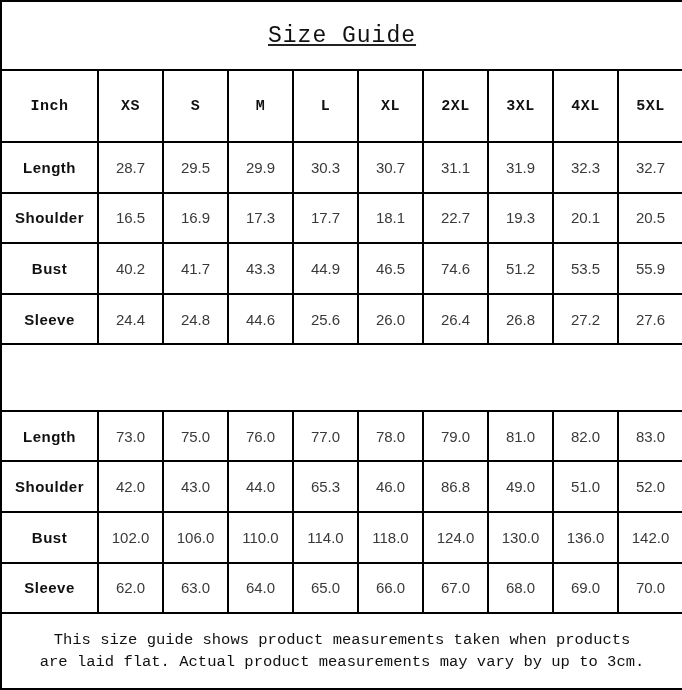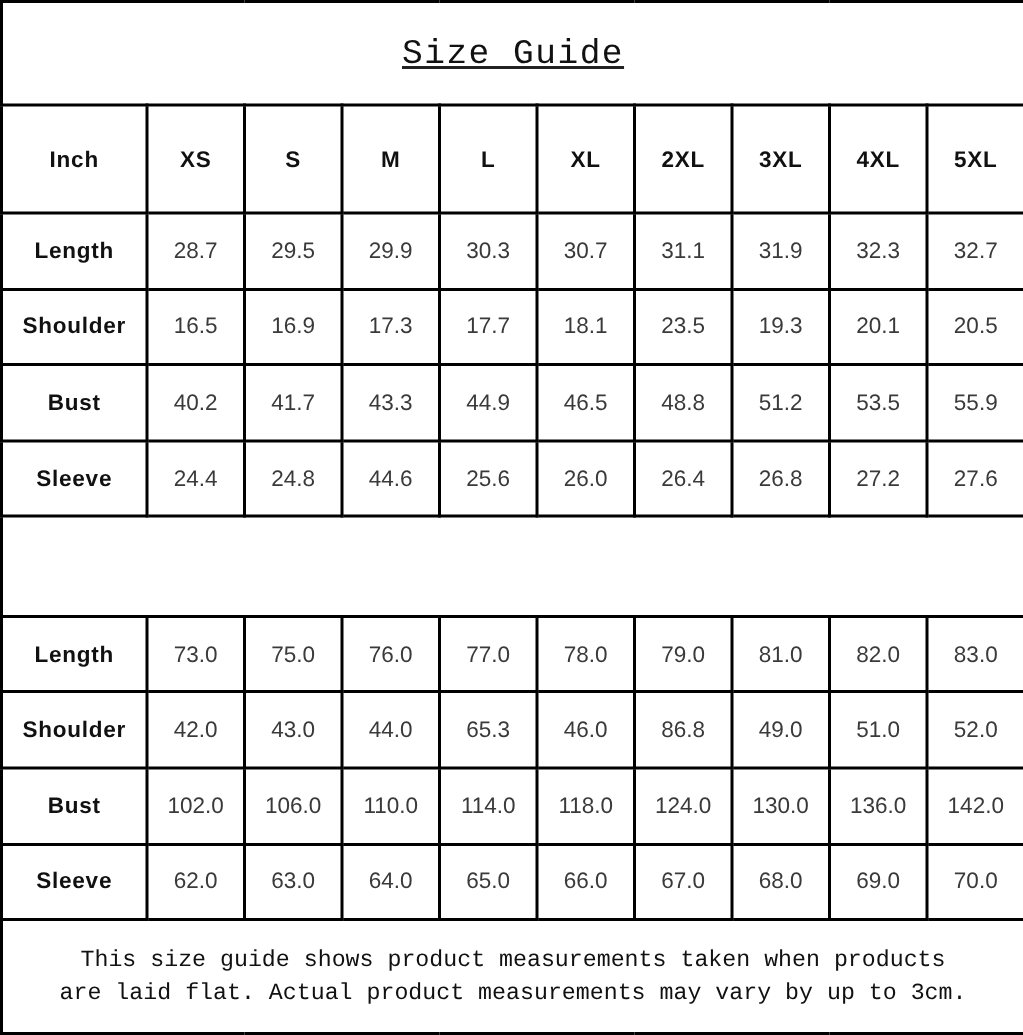--- a/index.html
+++ b/index.html
@@ -32,21 +32,21 @@
     font-weight: bold;
     color: #111111;
     letter-spacing: 0.5px;
   }
   .size-guide td.value-cell {
     font-size: 15px;
     font-weight: normal;
     color: #3a3a3a;
   }
   tr.title-row   { height: 52px; text-decoration: underline; }
-  tr.header-row  { height: 54px; }
+  tr.header-row  { height: 54px; font-family: Liberation Mono, monospace; }
   tr.data-row    { height: 38px; }
   tr.gap-row     { height: 50px; }
   tr.footer-row  { height: 57px; }
   .gap-cell { background: #ffffff; }
   .footer-cell {
     font-family: "Liberation Mono", "DejaVu Sans Mono", monospace;
     font-size: 15.5px;
     color: #111111;
     line-height: 1.45;
   }
@@ -99,34 +99,34 @@
     <td class="value-cell">32.7</td>
   </tr>
 
   <tr class="data-row">
     <th>Shoulder</th>
     <td class="value-cell">16.5</td>
     <td class="value-cell">16.9</td>
     <td class="value-cell">17.3</td>
     <td class="value-cell">17.7</td>
     <td class="value-cell">18.1</td>
-    <td class="value-cell">23.5</td>
+    <td class="value-cell">22.7</td>
     <td class="value-cell">19.3</td>
     <td class="value-cell">20.1</td>
     <td class="value-cell">20.5</td>
   </tr>
 
   <tr class="data-row">
     <th>Bust</th>
     <td class="value-cell">40.2</td>
     <td class="value-cell">41.7</td>
     <td class="value-cell">43.3</td>
     <td class="value-cell">44.9</td>
     <td class="value-cell">46.5</td>
-    <td class="value-cell">48.8</td>
+    <td class="value-cell">74.6</td>
     <td class="value-cell">51.2</td>
     <td class="value-cell">53.5</td>
     <td class="value-cell">55.9</td>
   </tr>
 
   <tr class="data-row">
     <th>Sleeve</th>
     <td class="value-cell">24.4</td>
     <td class="value-cell">24.8</td>
     <td class="value-cell">44.6</td>

